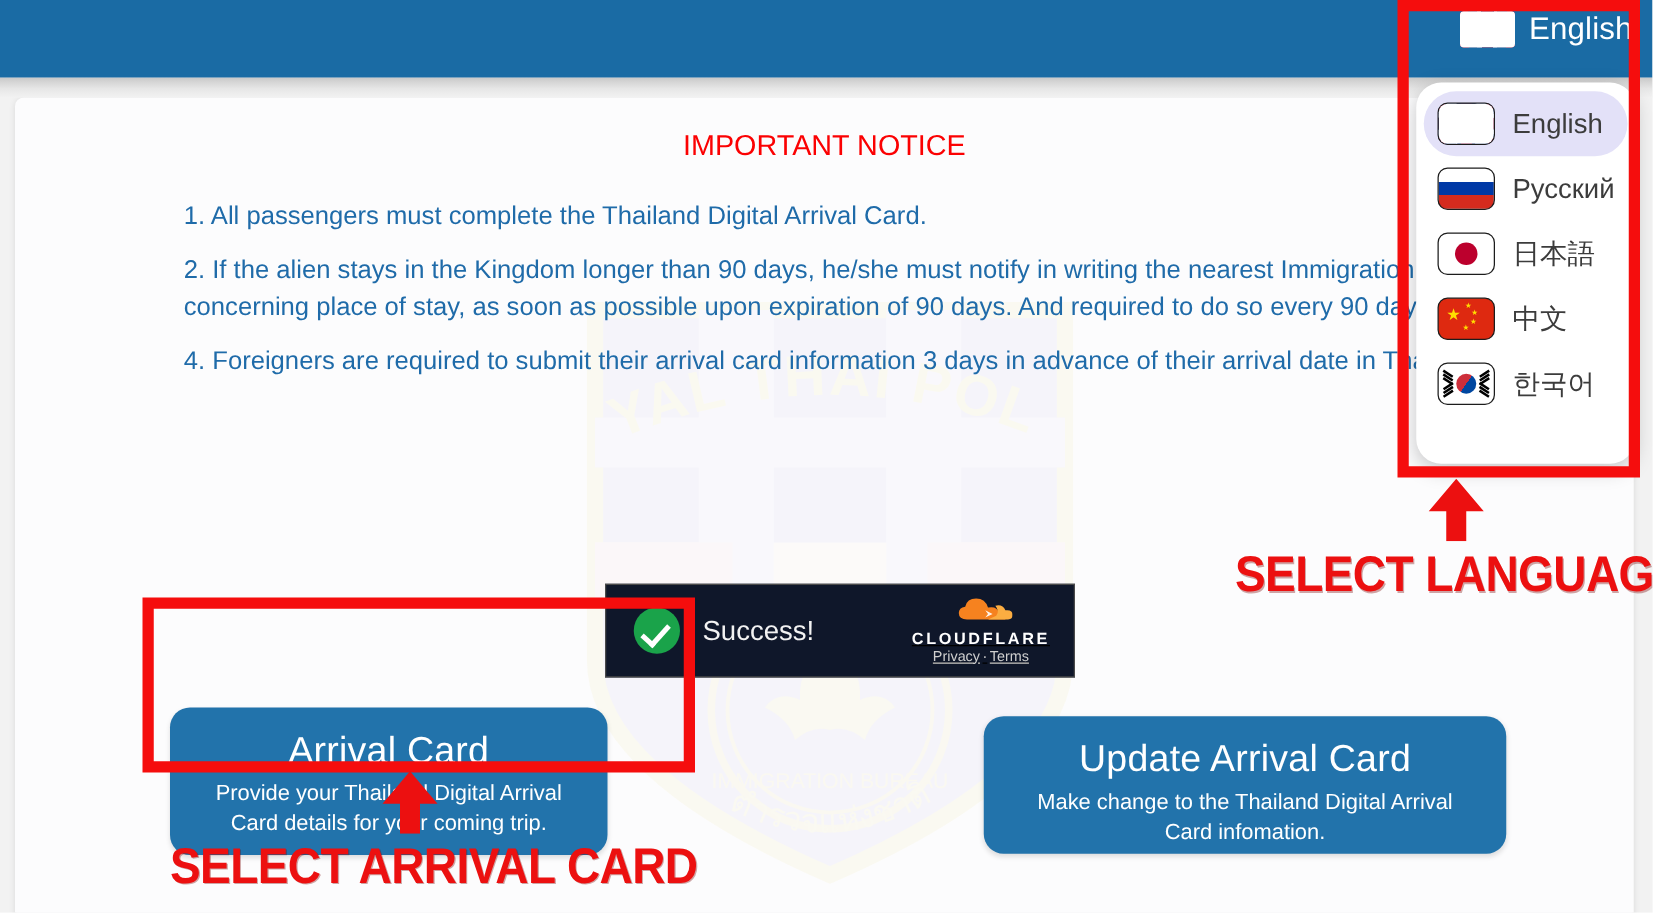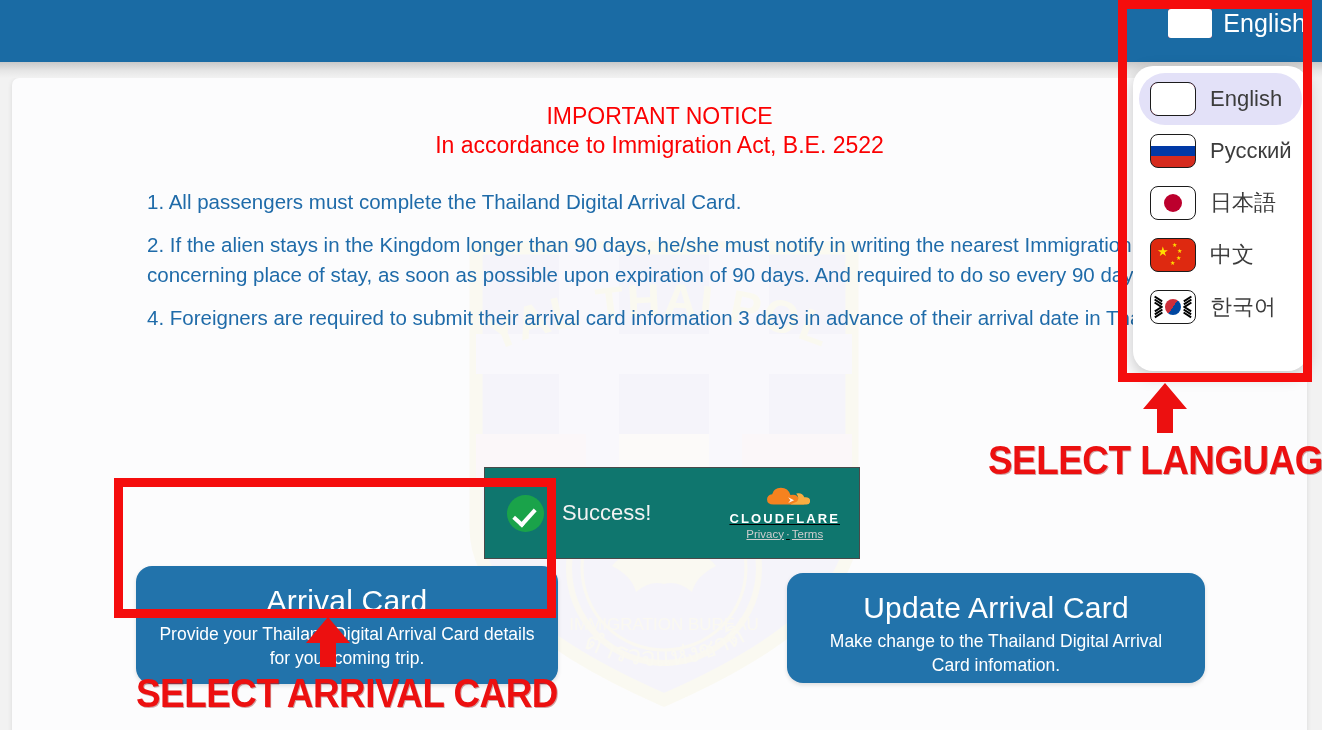--- a/index.html
+++ b/index.html
@@ -189,22 +189,22 @@
     color: #1f6ba9;
     font-size: 20.5px;
     line-height: 30.5px;
   }
   #notice-body p { margin: 12px; }
 
   
   #turnstile {
     position: absolute;
     left: 472px; top: 389px;
-    width: 376px; height: 92px;
-    background: #0f766e;
+    width: 376px; height: 75px;
+    background: #0f172a;
     border: 1px solid #4a4a4a;
     display: flex; align-items: center;
     z-index: 3;
   }
   #turnstile-check {
     width: 37px; height: 37px;
     margin-left: 22px;
     background: #1aa34a;
     border-radius: 50%;
     position: relative; flex: none;
@@ -254,21 +254,21 @@
     position: absolute;
     background: #2273ab;
     border-radius: 16px;
     color: #ffffff;
     text-align: center;
     z-index: 3;
     cursor: pointer;
     box-shadow: 0 2px 4px rgba(0,0,0,.12);
     padding-top: 16px;
   }
-  #btn-arrival { left: 124px; top: 488px; width: 422px; height: 118px; }
+  #btn-arrival { left: 124px; top: 488px; width: 350px; height: 118px; }
   #btn-update  { left: 775px; top: 495px; width: 418px; height: 110px; }
   .action-btn .btn-title {
     font-size: 30px;
     line-height: 37px;
     letter-spacing: .2px;
   }
   .action-btn .btn-sub {
     font-size: 17.5px;
     line-height: 24px;
     margin-top: 3px;
@@ -348,21 +348,20 @@
     <text x="200" y="392" font-size="17" fill="#f6f2d6" text-anchor="middle" font-family="'Liberation Sans',sans-serif">IMMIGRATION BUREAU</text>
 
     <path id="arcThai" d="M88 390 Q200 470 312 382" fill="none"></path>
     <text font-size="26" fill="#f7f3d9" font-family="'DejaVu Sans',sans-serif">
       <textPath href="#arcThai" startOffset="50%" text-anchor="middle">ตำรวจแห่งชาติ</textPath>
     </text>
   </svg>
 
   <div id="notice">
     <div id="notice-title">IMPORTANT NOTICE</div>
-    <div id="notice-subtitle">In accordance to Immigration Act, B.E. 2522</div>
     <div id="notice-body">
       <p>1. All passengers must complete the Thailand Digital Arrival Card.</p>
       <p>2. If the alien stays in the Kingdom longer than 90 days, he/she must notify in writing the nearest Immigration Officer, concerning place of stay, as soon as possible upon expiration of 90 days. And required to do so every 90 days.</p>
       <p>4. Foreigners are required to submit their arrival card information 3 days in advance of their arrival date in Thailand.</p>
     </div>
   </div>
 
   <div id="turnstile">
     <div id="turnstile-check"></div>
     <div id="turnstile-status">Success!</div>

